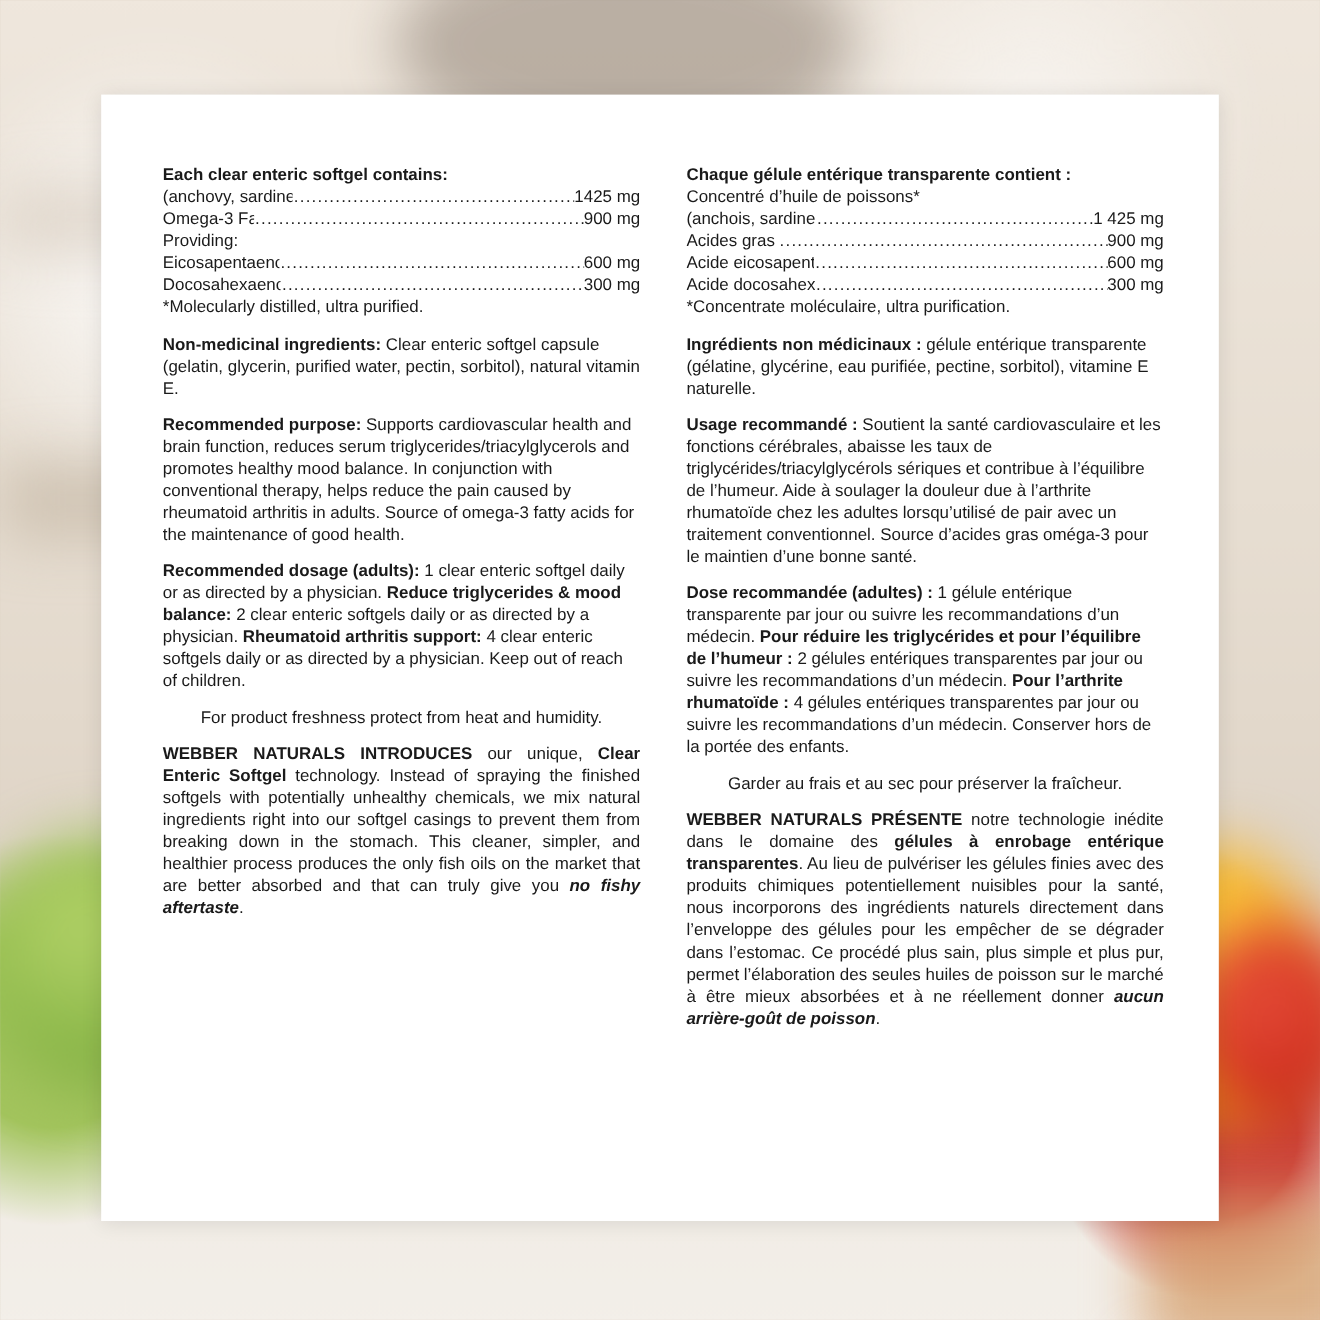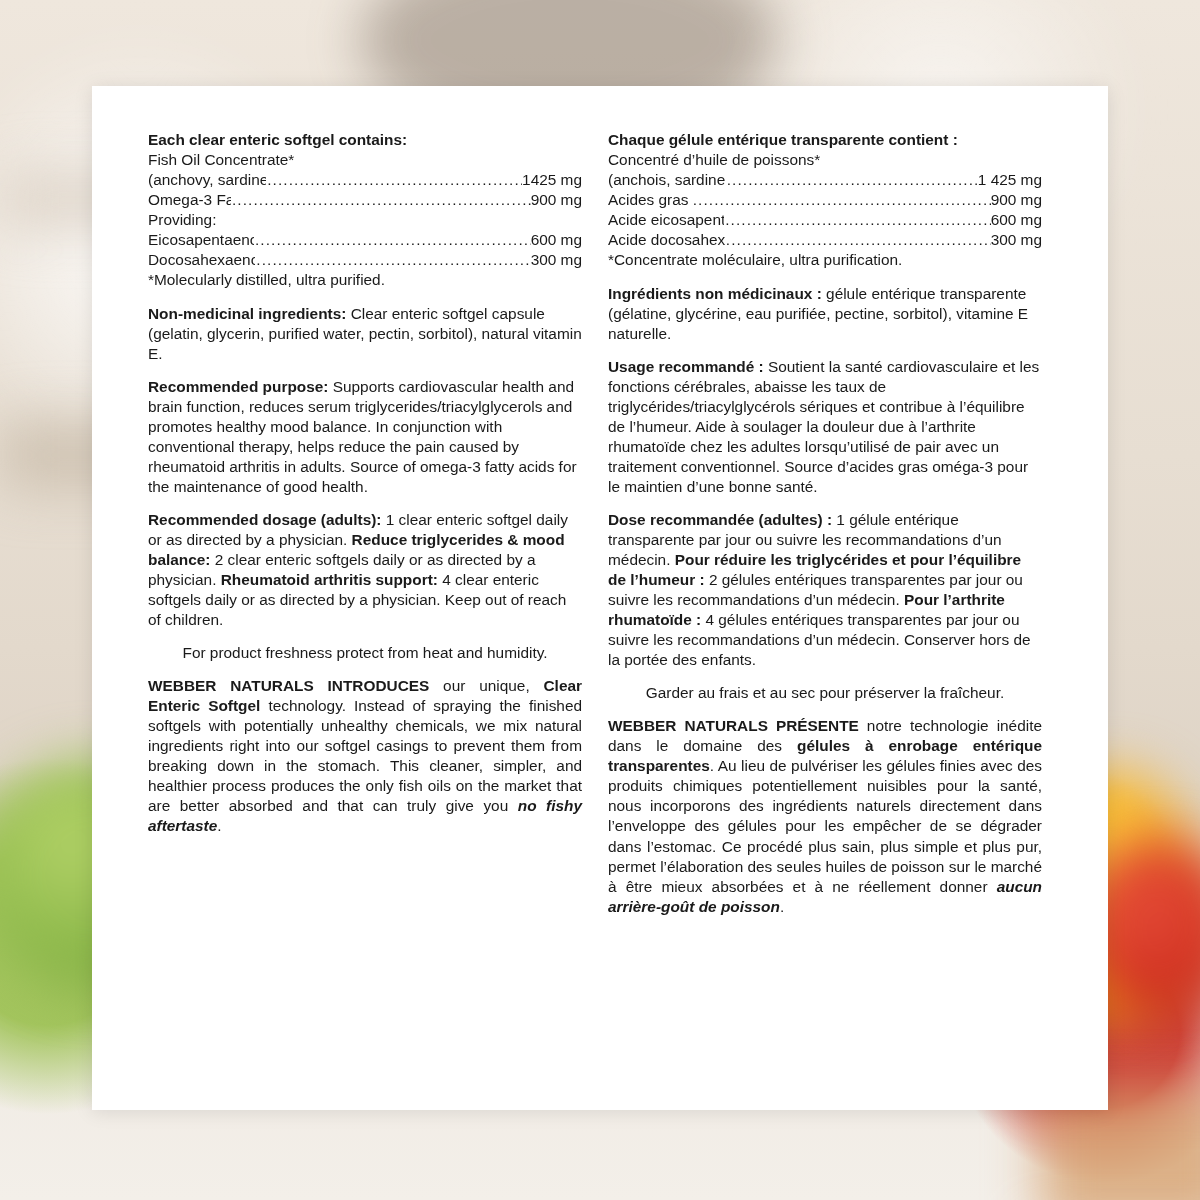--- a/index.html
+++ b/index.html
@@ -81,24 +81,24 @@
     left: 92px;
     top: 86px;
     width: 1016px;
     height: 1024px;
     background: #ffffff;
     box-shadow: 0 2px 18px rgba(0,0,0,0.10);
   }
   .columns {
     position: absolute;
     left: 56px;
-    top: 44px;
+    top: 64px;
     right: 56px;
     display: flex;
-    gap: 26px;
+    gap: 42px;
   }
   .col {
     width: 434px;
     color: #1a1a1a;
     font-size: 15.4px;
     line-height: 1.30;
   }
   .col.fr { }
 
   p {
@@ -159,21 +159,20 @@
     <div class="bg-blob blob-tomato"></div>
     <div class="bg-blob blob-wood"></div>
   </div>
 
   <div class="label-card">
     <div class="columns">
 
       <div class="col en">
         <div class="facts">
           <div class="tight block-head">Each clear enteric softgel contains:</div>
-          <div class="tight">Fish Oil Concentrate*</div>
           <div class="dotline">
             <span class="nm">(anchovy, sardine and/or mackerel)</span>
             <span class="dots">................................................................................................</span>
             <span class="val">1425 mg</span>
           </div>
           <div class="dotline">
             <span class="nm">Omega-3 Fatty Acids </span>
             <span class="dots">................................................................................................</span>
             <span class="val">900 mg</span>
           </div>

